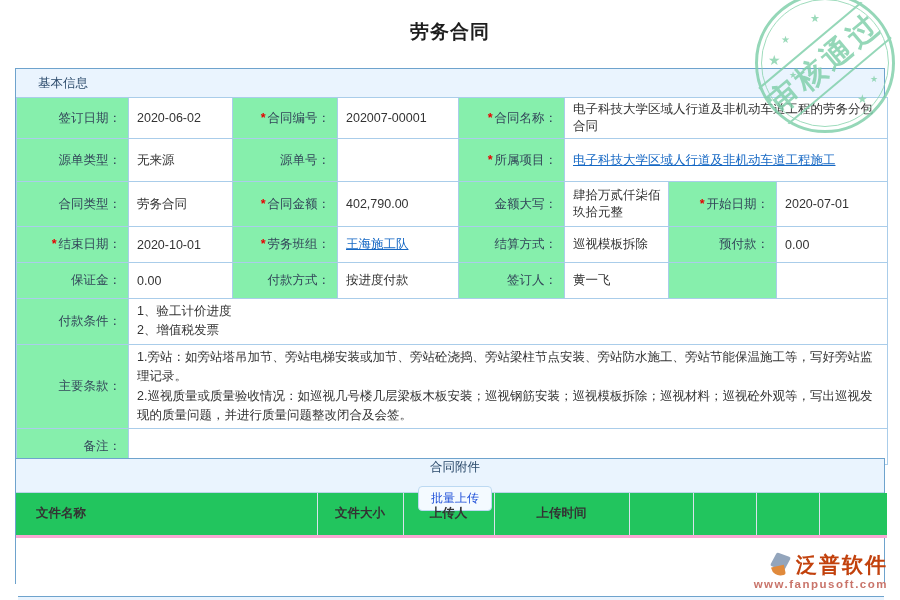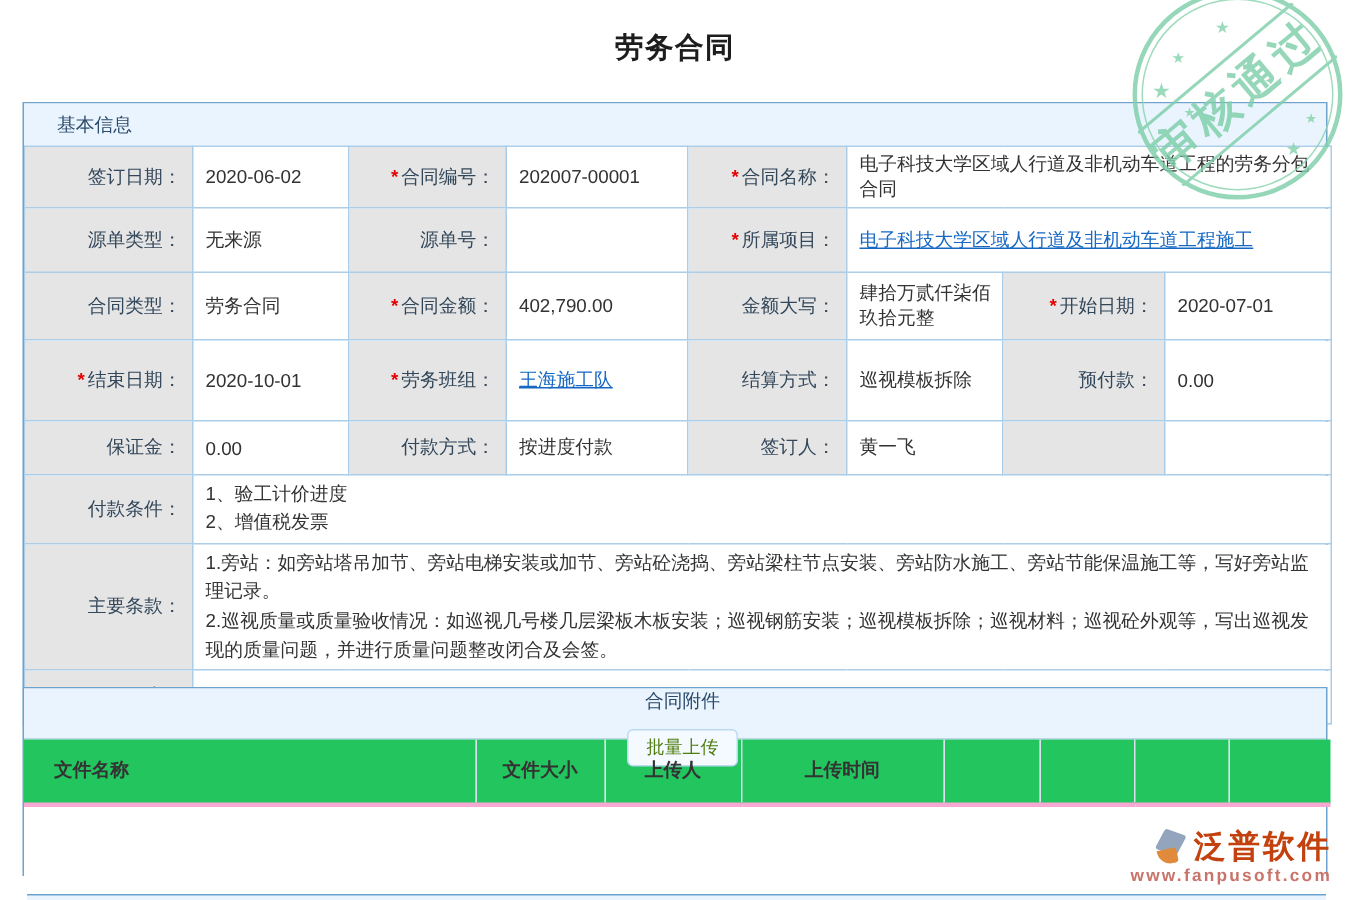--- a/index.html
+++ b/index.html
@@ -12,34 +12,34 @@
   
   .panel { position:absolute; left:15px; width:870px; border:1px solid #6ea3cd; background:#fff; }
   .panel-basic { top:68px; }
   .panel-attach { top:458px; height:126px; }
 
   .sec-head { height:28px; line-height:28px; background:#eaf4fe; color:#2b4a6b;
     padding-left:22px; font-size:12.5px; }
 
   table.grid { width:100%; border-collapse:collapse; table-layout:fixed; }
   table.grid td { border:1px solid #aacdea; vertical-align:middle; font-size:12.5px; overflow:hidden; }
-  td.lbl { background:#e5e5e5; text-align:right; padding:3px 7px 3px 2px; color:#33475a; }
+  td.lbl { background:#86efac; text-align:right; padding:3px 7px 3px 2px; color:#33475a; }
   td.val { background:#fff; text-align:left; padding:3px 6px 3px 8px; color:#333; word-break:break-all; }
   .req { color:#e60000; font-weight:bold; margin-right:2px; }
   a.lnk { color:#1668c4; text-decoration:underline; }
   .pre { white-space:pre-line; line-height:1.55; }
-  tr.r1 { height:36px; } tr.r2 { height:43px; } tr.r3 { height:45px; } tr.r4 { height:54px; }
+  tr.r1 { height:36px; } tr.r2 { height:43px; } tr.r3 { height:45px; } tr.r4 { height:36px; }
   tr.r5 { height:36px; } tr.r6 { height:45px; } tr.r7 { height:64px; } tr.r8 { height:36px; }
 
   
   .attach-head { height:34px; background:#eaf4fe; border-bottom:1px solid #bcd6ea;
     display:flex; align-items:center; gap:10px; padding-left:10px;flex-direction:column; }
   .attach-title { color:#2b4a6b; }
   .btn-upload { display:inline-block; padding:3px 12px; border:1px solid #bcd9f2; border-radius:4px;
-    background:#f4faff; color:#4d7c0f; font-size:12px; cursor:pointer; }
+    background:#f4faff; color:#1d4ed8; font-size:12px; cursor:pointer; }
   table.attach { width:100%; border-collapse:collapse; table-layout:fixed; }
   table.attach th { height:43px; background:#22c55e; border-right:1px solid #d9e2ec;
     border-bottom:3px solid #f9a8d4; font-weight:bold; color:#333; font-size:12.5px; text-align:center; }
   table.attach th.first { text-align:left; padding-left:20px; }
   table.attach th.last { border-right:none; }
   .attach-body { height:46px; background:#fff; }
 
   
   .next-panel-edge { position:absolute; left:18px; right:16px; bottom:0; height:4px;
     border-top:1px solid #6ea3cd; background:#eaf4fe; }

